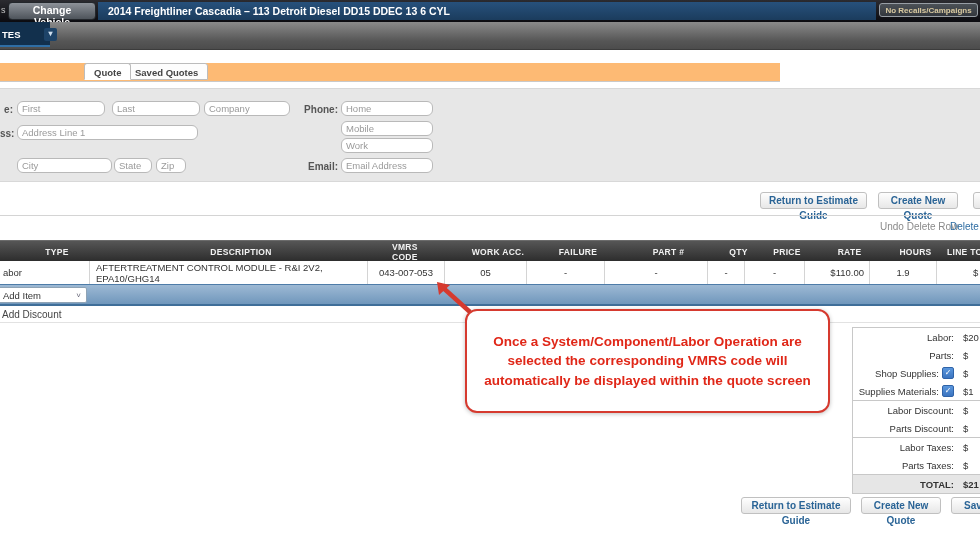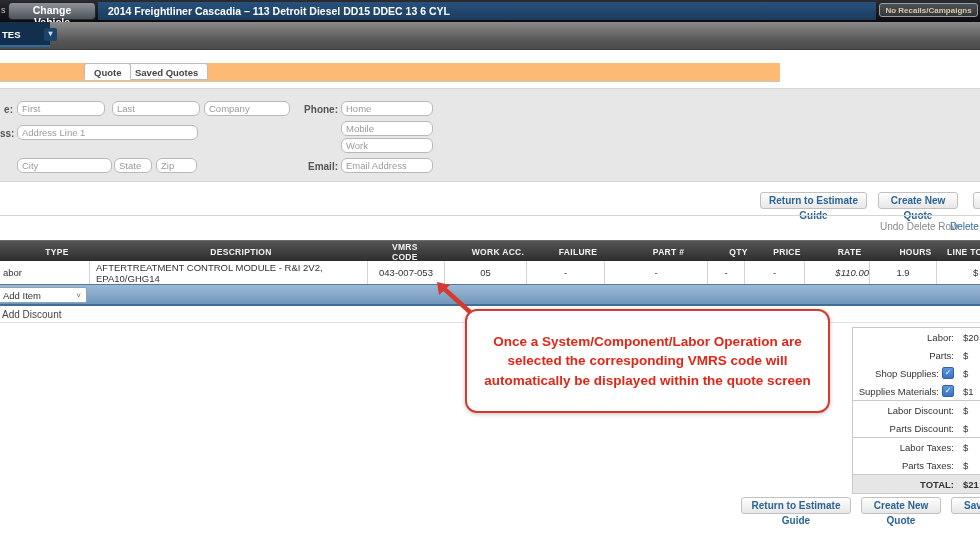--- a/index.html
+++ b/index.html
@@ -51,21 +51,21 @@
   .fi::placeholder{color:#9a9a9a;}
   .l-name{left:0;top:15px;width:13px;}
   .l-addr{left:0;top:39px;width:13px;}
   .l-phone{left:258px;top:15px;width:80px;}
   .l-email{left:258px;top:72px;width:80px;}
   .i-first{left:17px;top:12px;width:88px;}   .i-last{left:112px;top:12px;width:88px;}
   .i-company{left:204px;top:12px;width:86px;}.i-home{left:341px;top:12px;width:92px;}
   .i-addr1{left:17px;top:36px;width:181px;}  .i-mobile{left:341px;top:32px;width:92px;}
   .i-addr2{left:17px;top:53px;width:181px;}  .i-work{left:341px;top:49px;width:92px;}
   .i-city{left:17px;top:69px;width:95px;}    .i-state{left:114px;top:69px;width:38px;}
-  .i-zip{left:156px;top:69px;width:41px;}    .i-email{left:341px;top:69px;width:92px;}
+  .i-zip{left:156px;top:69px;width:30px;}    .i-email{left:341px;top:69px;width:92px;}
 
   
   .btn{position:absolute;height:17px;background:linear-gradient(180deg,#fefefe,#e7e7e7);
        border:1px solid #c0c0c0;border-radius:3px;color:#2a6496;font-weight:bold;
        font-size:10px;font-family:"Liberation Sans",sans-serif;text-align:center;
        line-height:15px;box-sizing:border-box;cursor:pointer;padding:0;}
   .top-rteg{left:760px;top:192px;width:107px;}
   .top-cnq{left:878px;top:192px;width:80px;}
   .top-sliver{left:973px;top:192px;width:40px;}
   .bot-rteg{left:741px;top:497px;width:110px;}
@@ -84,21 +84,21 @@
   .thead>div{display:flex;align-items:center;justify-content:center;box-sizing:border-box;padding-left:24px;}
   .trow{position:absolute;left:0;top:261px;width:1040px;height:23px;display:flex;
         background:#fff;border-bottom:1px solid #ccc;font-size:9.5px;color:#333;}
   .trow>div{display:flex;align-items:center;justify-content:center;box-sizing:border-box;
             border-right:1px solid #d4d4d4;}
   .c0{width:90px;} .c1{width:278px;} .c2{width:77px;} .c3{width:82px;} .c4{width:78px;}
   .c5{width:103px;} .c6{width:37px;} .c7{width:60px;} .c8{width:65px;} .c9{width:67px;}
   .c10{width:103px;border-right:none!important;}
   .trow .c0{justify-content:flex-start;padding-left:3px;}
   .trow .c1{justify-content:flex-start;padding-left:6px;}
-  .trow .c8{justify-content:flex-end;font-style:italic;}
+  .trow .c8{justify-content:flex-end;padding-right:5px;}
   .trow .c10{justify-content:flex-start;padding-left:36px;}
   .thead .c10{justify-content:flex-start;padding-left:10px;}
 
   
   .bluebar{position:absolute;left:0;top:284px;width:980px;height:22px;
            background:linear-gradient(180deg,#9db9d4,#7097bc);
            border-top:1px solid #4e7ca8;border-bottom:2px solid #3f6e99;box-sizing:border-box;text-align:right;}
   .additem{position:absolute;left:-3px;top:2px;width:90px;height:16px;background:#fff;
            border:1px solid #8fa3b5;border-radius:2px;display:flex;align-items:center;
            font-size:9.5px;color:#333;padding-left:5px;box-sizing:border-box;cursor:pointer;}

